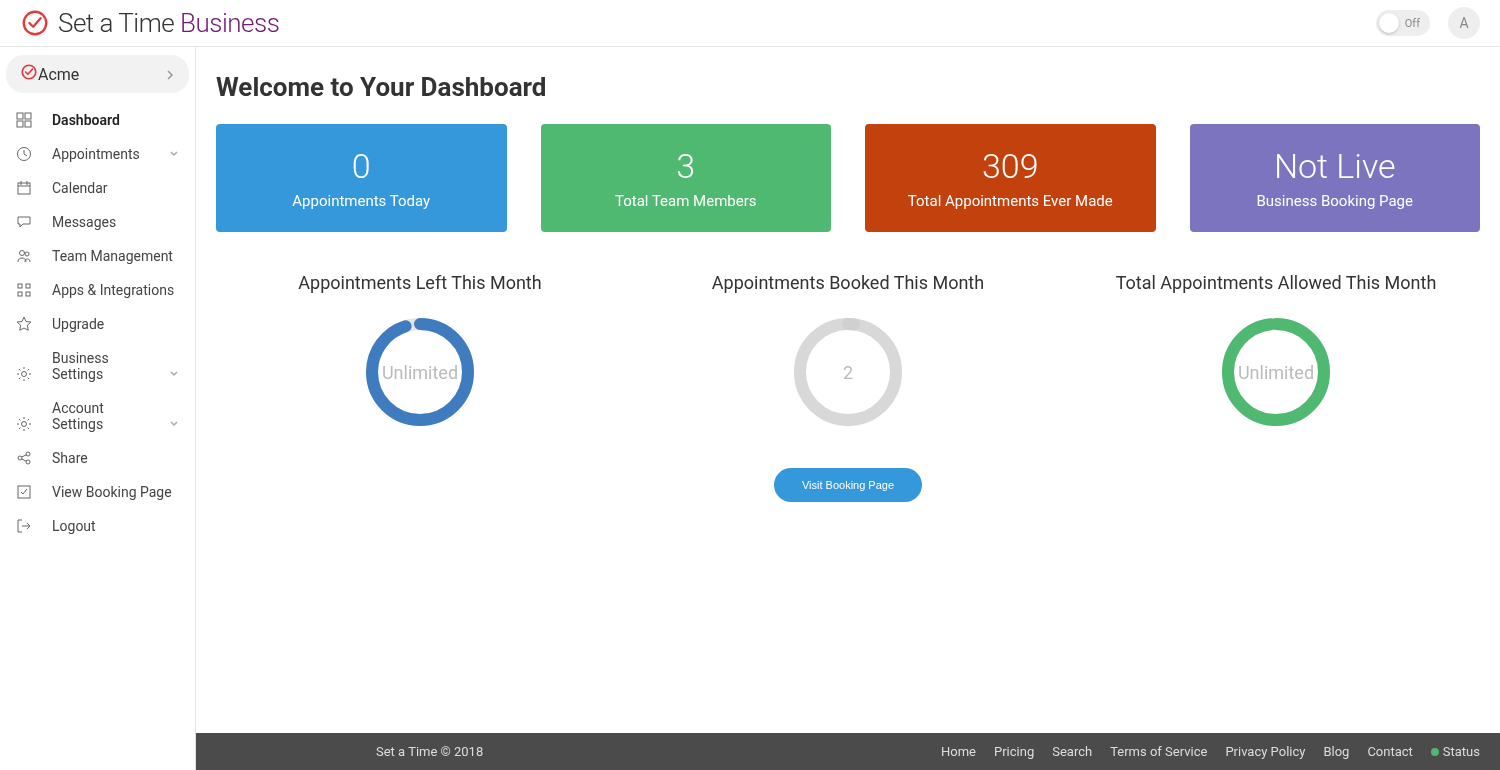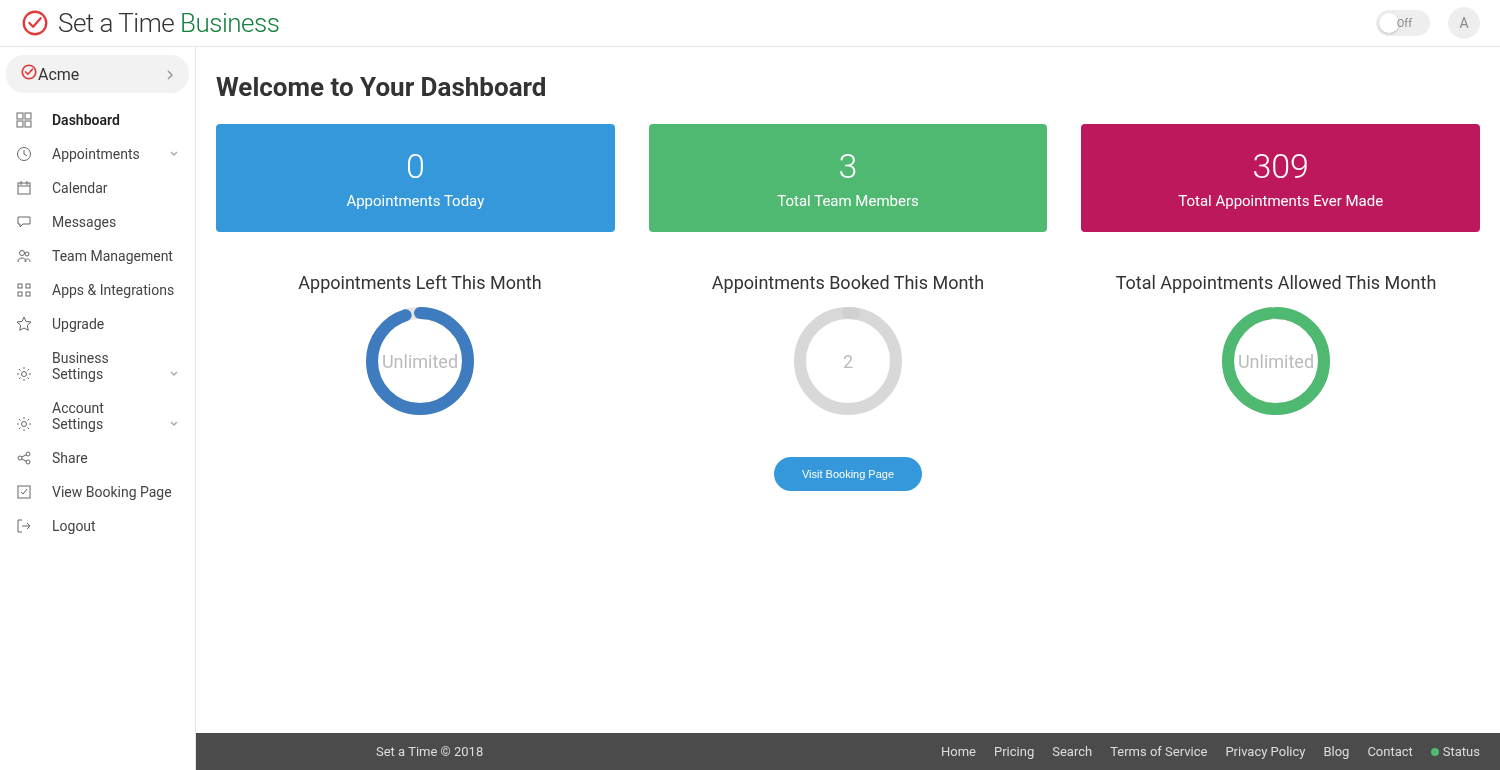--- a/index.html
+++ b/index.html
@@ -19,30 +19,30 @@
   display: flex;
   align-items: center;
   padding: 0 20px;
   justify-content: space-between;
 }
 .logo { display: flex; align-items: center; gap: 8px; }
 .logo-icon {
   width: 30px; height: 30px;
 }
 .logo-text { font-size: 26px; font-weight: 300; color: #333; letter-spacing: -0.5px; }
-.logo-sub { color: #15803d; font-weight: 300; }
+.logo-sub { color: #701a75; font-weight: 300; }
 
 .header-right { display: flex; align-items: center; gap: 18px; }
 .toggle {
   width: 54px; height: 26px; background: #eee; border-radius: 14px;
   display: flex; align-items: center; padding: 3px; position: relative;
   font-size: 11px; color: #888;
 }
 .toggle-knob { width: 20px; height: 20px; border-radius: 50%; background: #fff; box-shadow: 0 1px 3px rgba(0,0,0,0.2); }
-.toggle-label { position: absolute; right: 18px; }
+.toggle-label { position: absolute; right: 10px; }
 .avatar {
   width: 32px; height: 32px; border-radius: 50%; background: #eee;
   display: flex; align-items: center; justify-content: center;
   color: #888; font-size: 14px;
 }
 
 
 .body-wrap { display: flex; height: calc(100% - 47px); }
 
 
@@ -77,26 +77,26 @@
 
 .stat-cards { display: flex; gap: 34px; margin-bottom: 40px; }
 .stat-card {
   flex: 1; color: #fff; border-radius: 4px;
   padding: 22px 10px; text-align: center;
 }
 .stat-card .big { font-size: 34px; font-weight: 300; margin-bottom: 6px; }
 .stat-card .small { font-size: 15px; font-weight: 400; }
 .c-blue  { background: #3498db; }
 .c-green { background: #4fb971; }
-.c-red   { background: #be185d; }
+.c-red   { background: #c2410c; }
 .c-purple{ background: #7c74bf; }
 
 .gauges { display: flex; gap: 20px; margin-bottom: 40px; }
 .gauge-col { flex: 1; text-align: center; }
-.gauge-title { font-size: 18px; color: #333; margin-bottom: 12px; font-weight: 400; }
+.gauge-title { font-size: 18px; color: #333; margin-bottom: 23px; font-weight: 400; }
 .gauge-ring {
   width: 112px; height: 112px; margin: 0 auto; position: relative; text-decoration: underline;
 }
 .gauge-ring svg { width: 100%; height: 100%; transform: rotate(-90deg); }
 .gauge-ring .center-text {
   position: absolute; inset: 0; display: flex; align-items: center; justify-content: center;
   font-size: 18px; color: #bbb;
 }
 
 .visit-btn-row { text-align: center; }
@@ -296,20 +296,24 @@
             <div class="small">Appointments Today</div>
           </div>
           <div class="stat-card c-green">
             <div class="big">3</div>
             <div class="small">Total Team Members</div>
           </div>
           <div class="stat-card c-red">
             <div class="big">309</div>
             <div class="small">Total Appointments Ever Made</div>
           </div>
+          <div class="stat-card c-purple">
+            <div class="big">Not Live</div>
+            <div class="small">Business Booking Page</div>
+          </div>
         </div>
 
       <div class="gauges" id="gauges">
           <div class="gauge-col">
             <div class="gauge-title">Appointments Left This Month</div>
             <div class="gauge-ring"><svg viewBox="0 0 112 112">
                 <circle cx="56" cy="56" r="48" fill="none" stroke="#e5e5e5" stroke-width="12"></circle>
                 <circle cx="56" cy="56" r="48" fill="none" stroke="#3f7bbf" stroke-width="12" stroke-dasharray="286.5132500073891 301.59289474462014" stroke-linecap="round"></circle>
               </svg><div class="center-text">Unlimited</div></div>
           </div>

